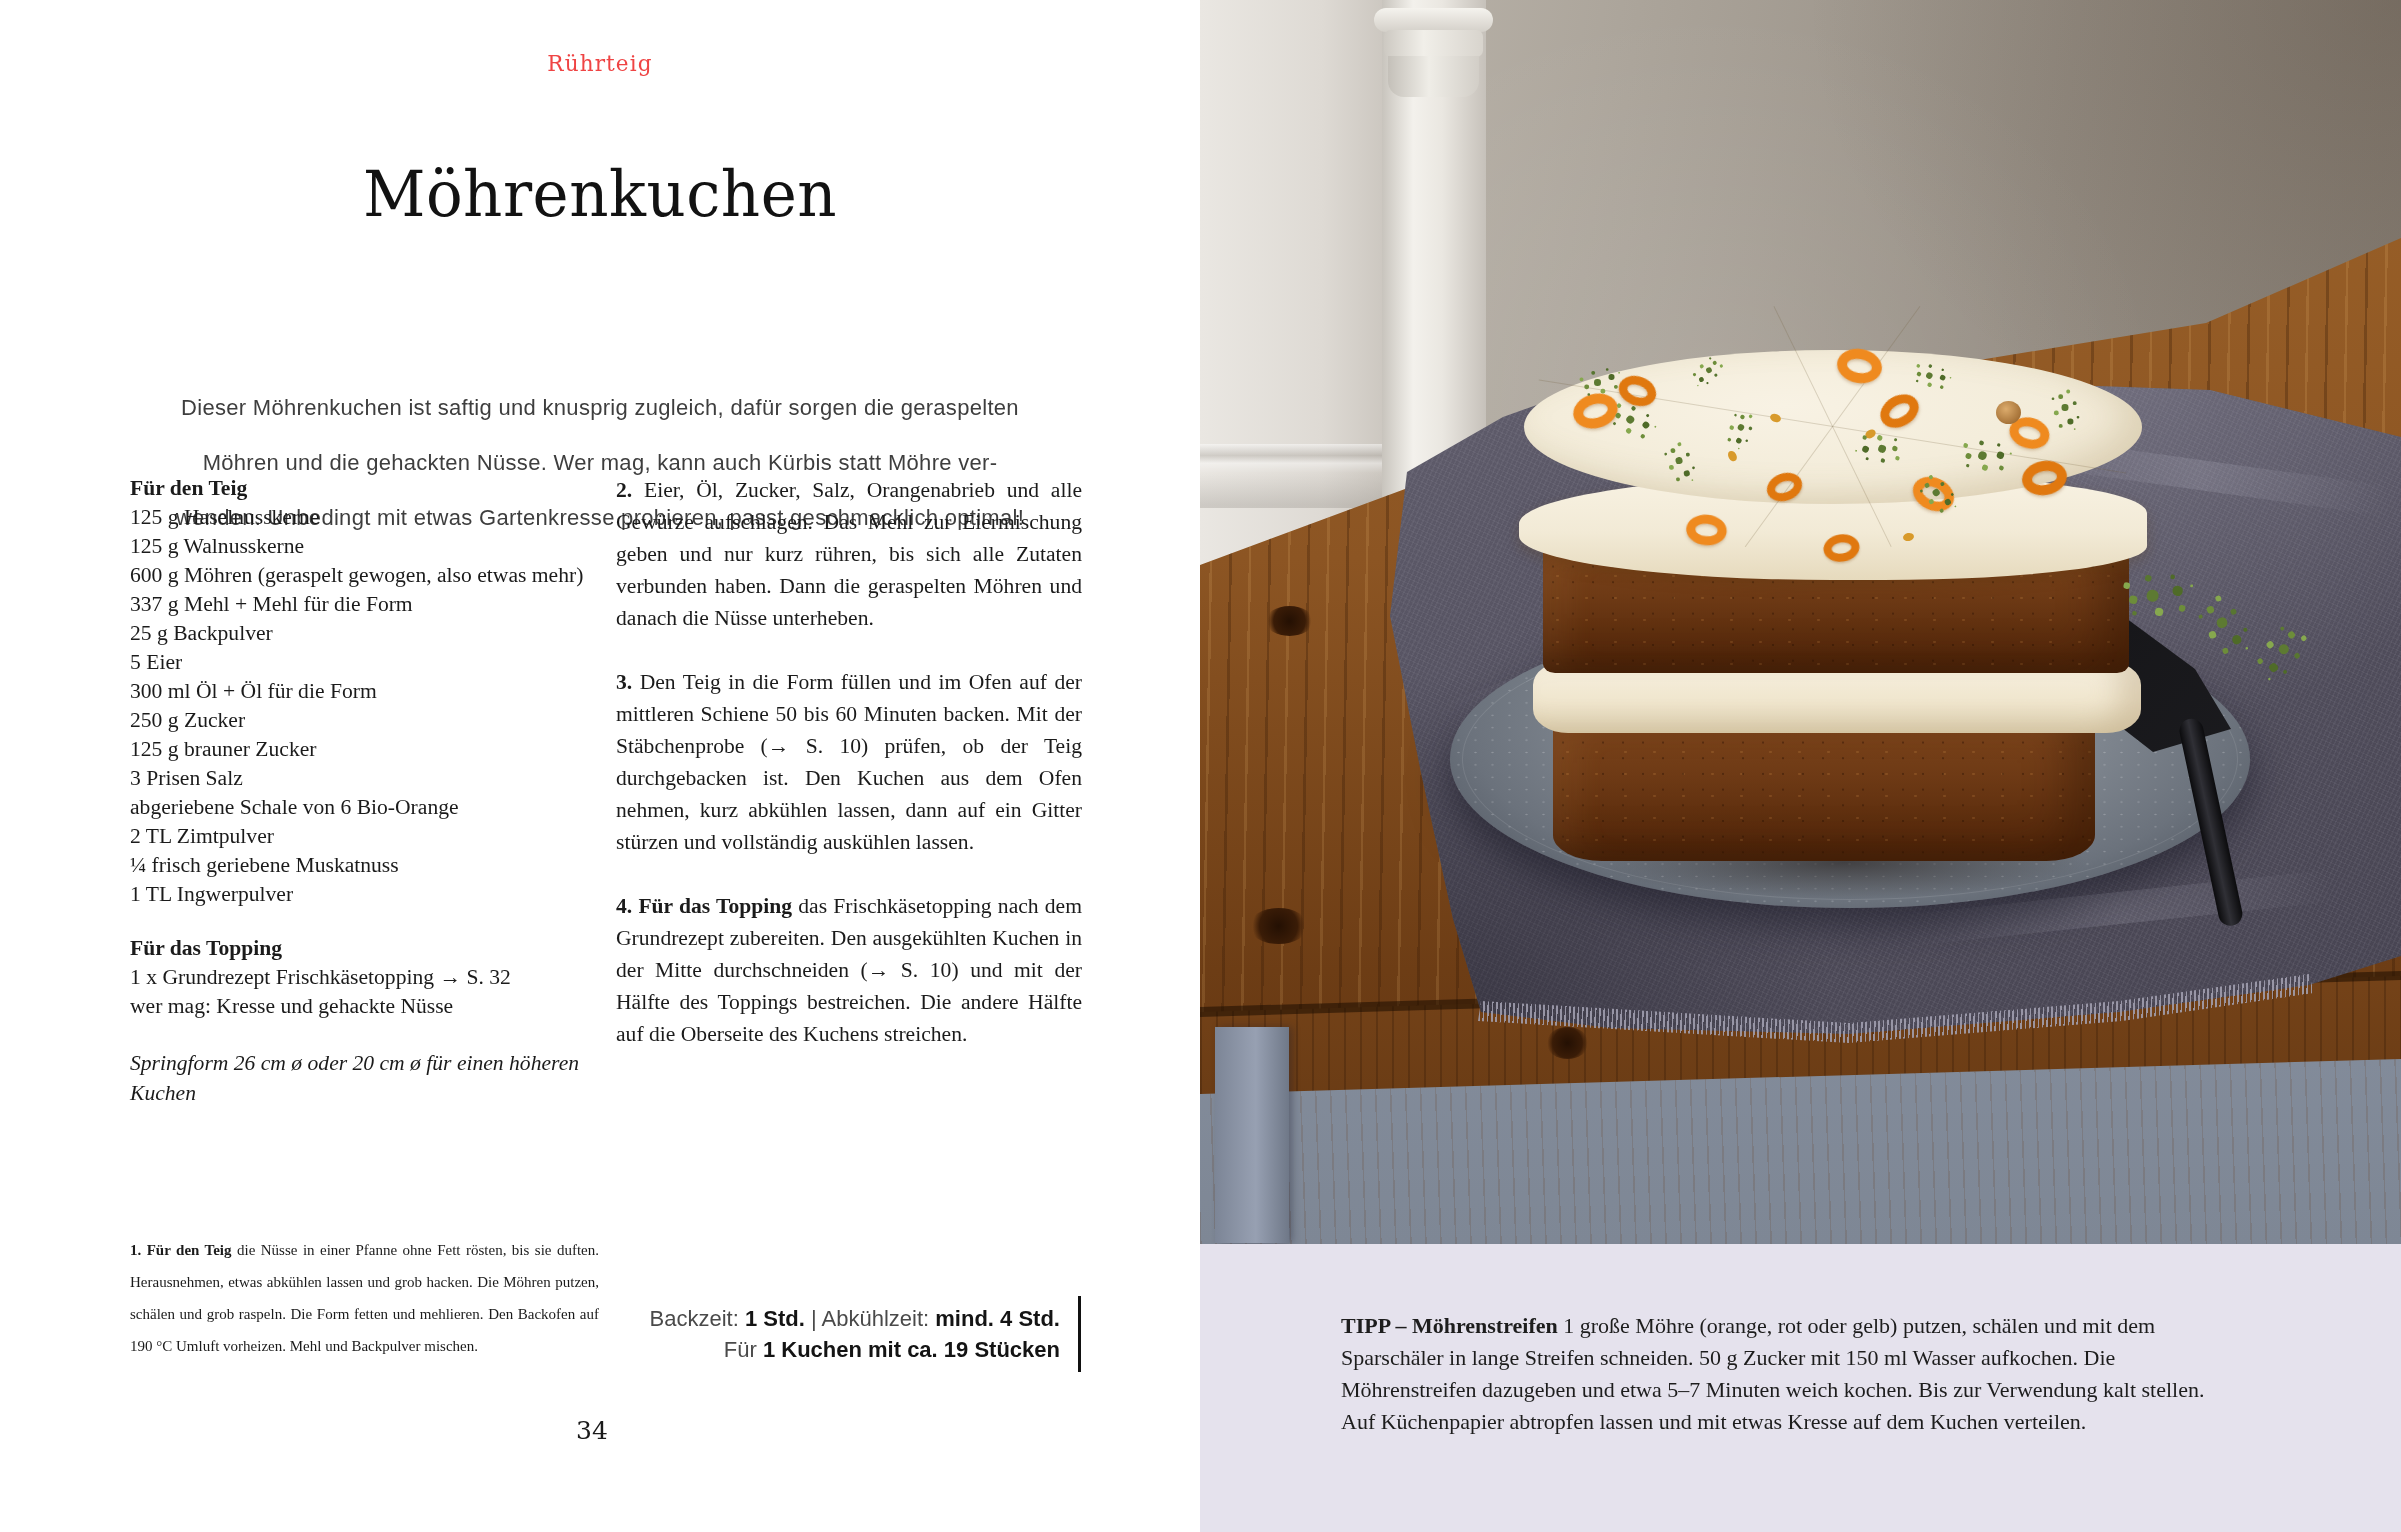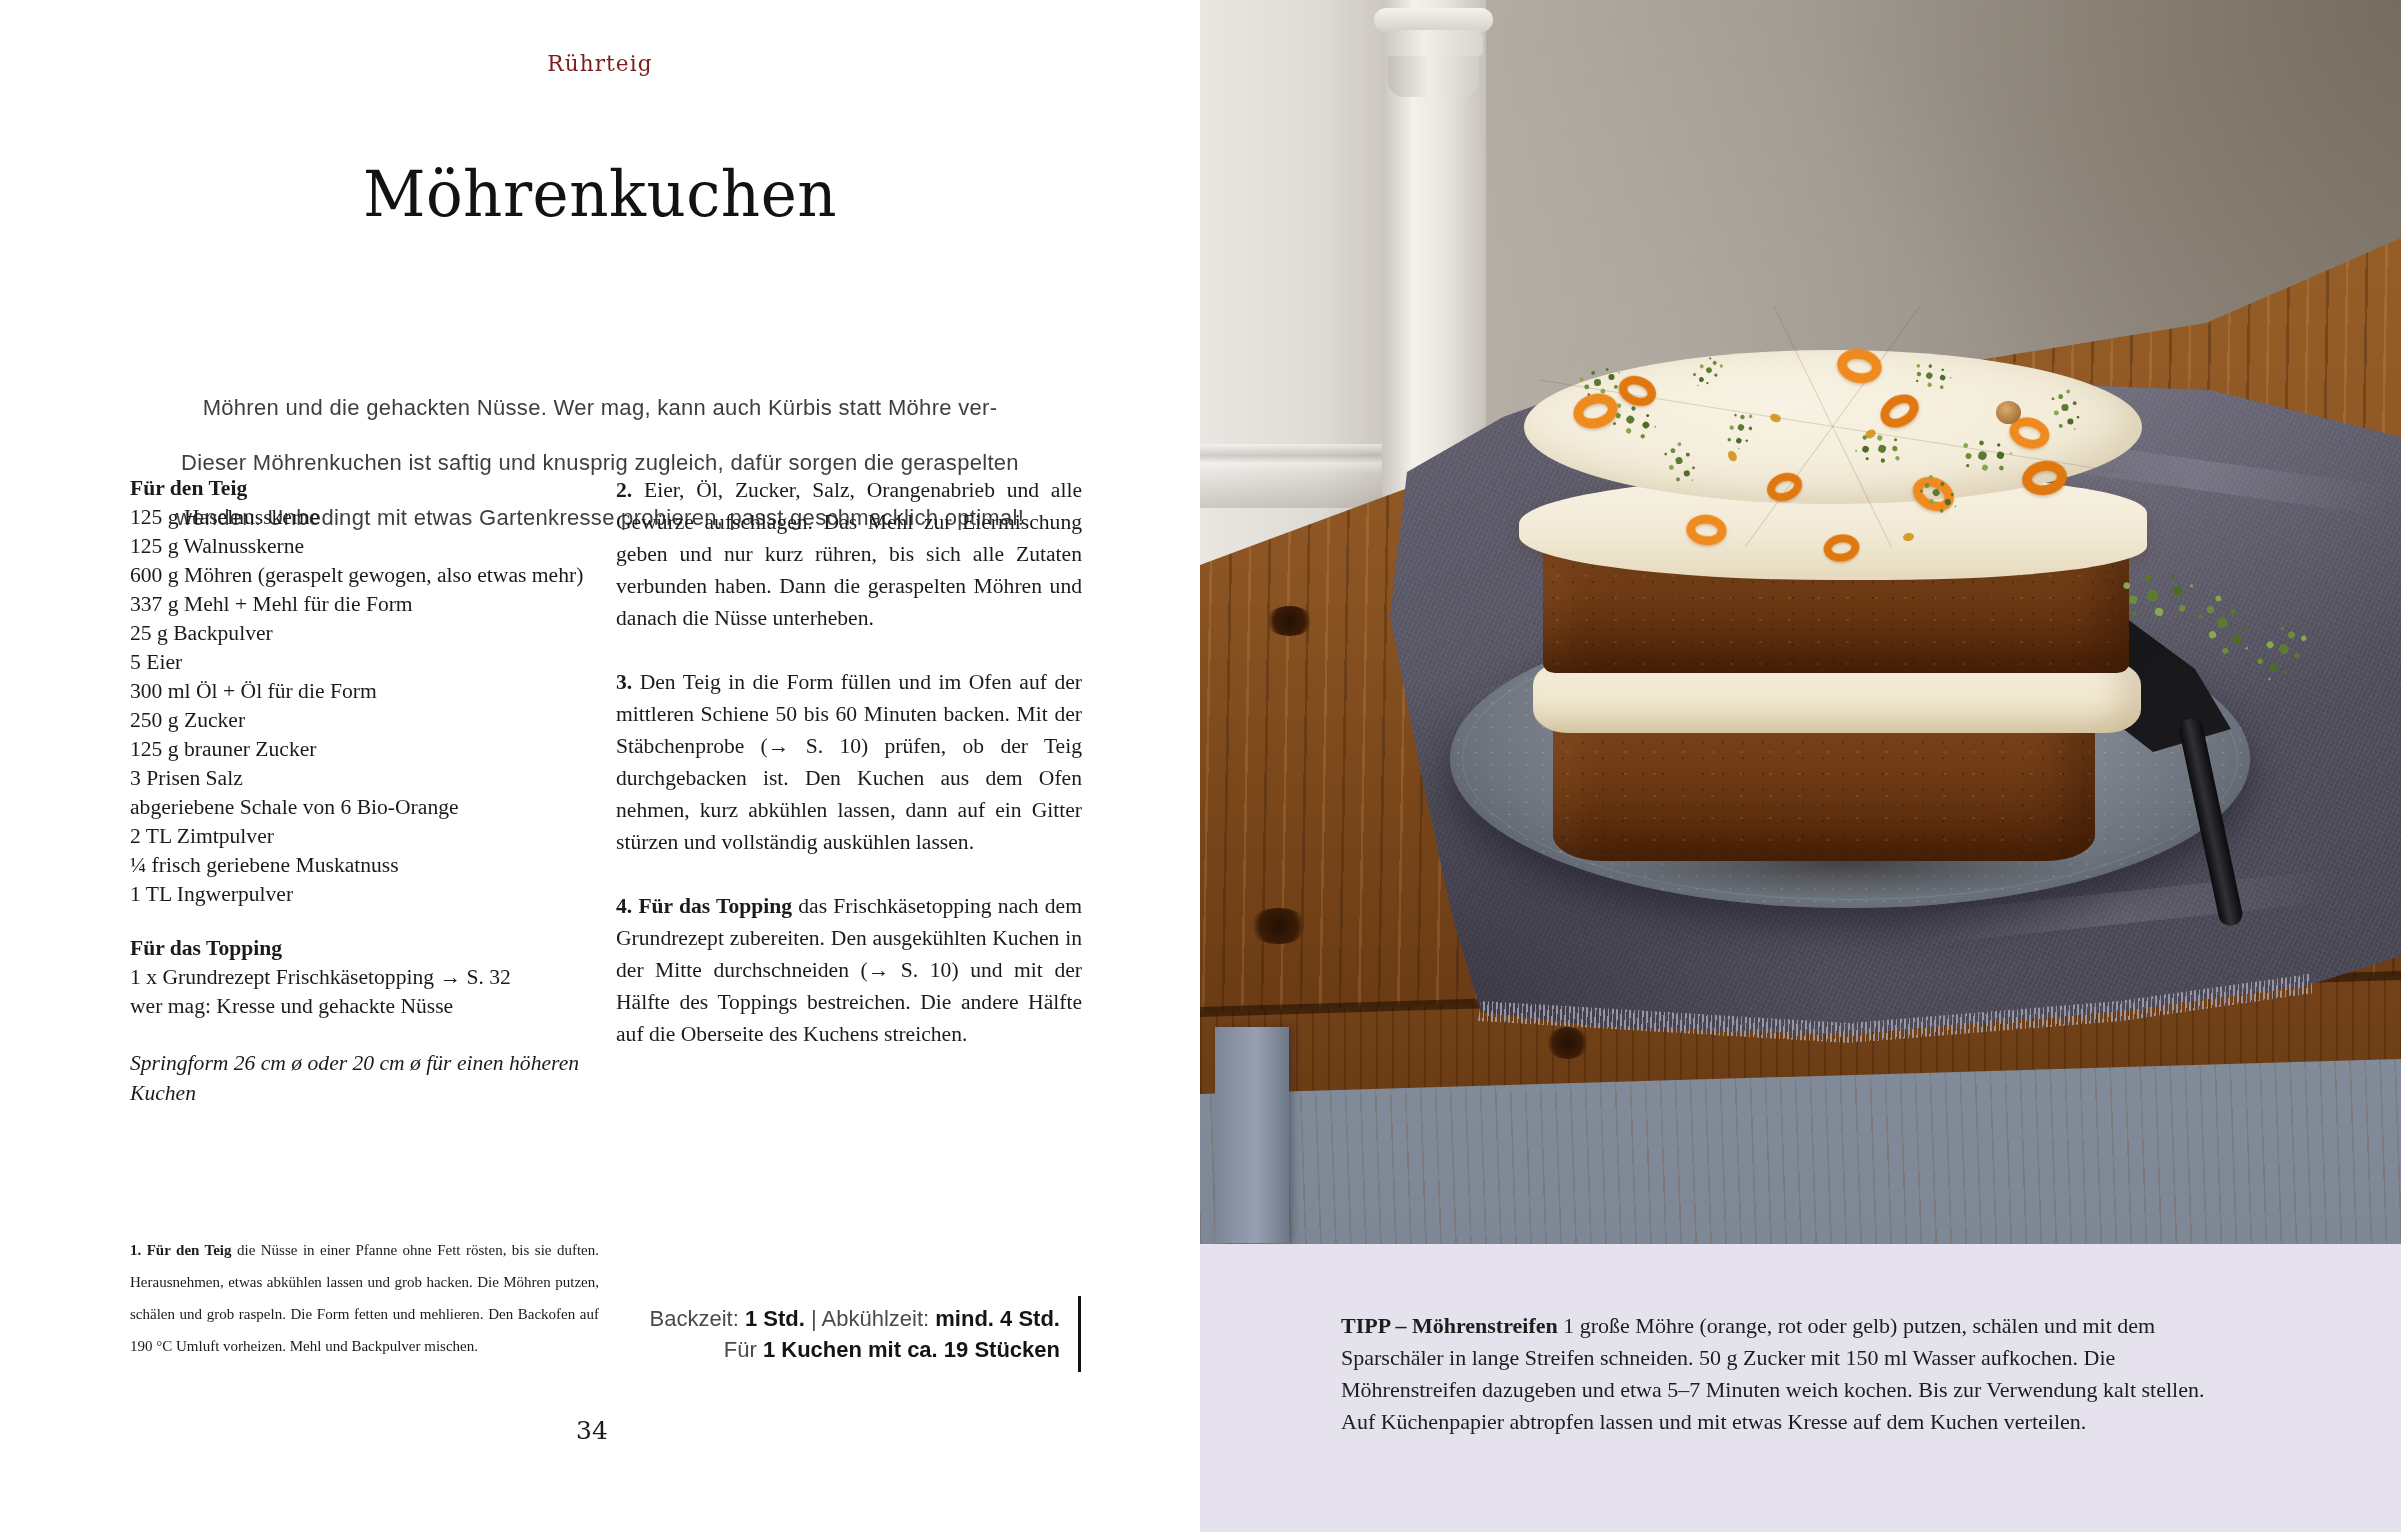--- a/index.html
+++ b/index.html
@@ -3,21 +3,21 @@
 <meta charset="utf-8">
 <style>
   html,body{margin:0;padding:0;background:#ffffff;}
   .spread{position:relative;width:2401px;height:1533px;background:#ffffff;overflow:hidden;
           font-family:"Liberation Serif",serif;color:#1b1b1b;}
   .b{font-weight:bold;}
 
   
   .page-left{position:absolute;left:0;top:0;width:1200px;height:1533px;background:#ffffff;}
   .category{position:absolute;left:0;top:51px;width:1200px;text-align:center;
-            font-family:"DejaVu Serif",serif;font-size:21.6px;letter-spacing:1.1px;color:#7f1d1d;}
+            font-family:"DejaVu Serif",serif;font-size:21.6px;letter-spacing:1.1px;color:#ef4444;}
   .title{position:absolute;left:0;top:158px;width:1200px;text-align:center;
          font-family:"DejaVu Serif",serif;font-size:61px;font-weight:400;color:#121212;
          letter-spacing:0.5px;transform:scaleY(1.04);}
   .intro{position:absolute;left:124px;top:380px;width:952px;text-align:center;
          font-family:"Liberation Sans",sans-serif;font-weight:300;font-size:22px;
          line-height:55px;color:#3e3e3e;letter-spacing:0.3px;}
 
   .col-left{position:absolute;left:130px;top:474px;width:479px;font-size:21.6px;line-height:29px;}
   .ing-header{font-weight:bold;}
   .ing-header.second{margin-top:25px;}
@@ -143,22 +143,22 @@
 </style>
 </head>
 <body>
 
 <div class="spread">
 
   <div class="page-left">
     <div class="category">Rührteig</div>
     <div class="title">Möhrenkuchen</div>
     <div class="intro">
+        <div>Dieser Möhrenkuchen ist saftig und knusprig zugleich, dafür sorgen die geraspelten</div>
         <div>Möhren und die gehackten Nüsse. Wer mag, kann auch Kürbis statt Möhre ver-</div>
-        <div>Dieser Möhrenkuchen ist saftig und knusprig zugleich, dafür sorgen die geraspelten</div>
         <div>wenden. Unbedingt mit etwas Gartenkresse probieren, passt geschmacklich optimal!</div>
       </div>
 
     <div class="col-left">
       <div class="ing-header">Für den Teig</div>
       <div>
           <div>125 g Haselnusskerne</div>
           <div>125 g Walnusskerne</div>
           <div>600 g Möhren (geraspelt gewogen, also etwas mehr)</div>
           <div>337 g Mehl + Mehl für die Form</div>

